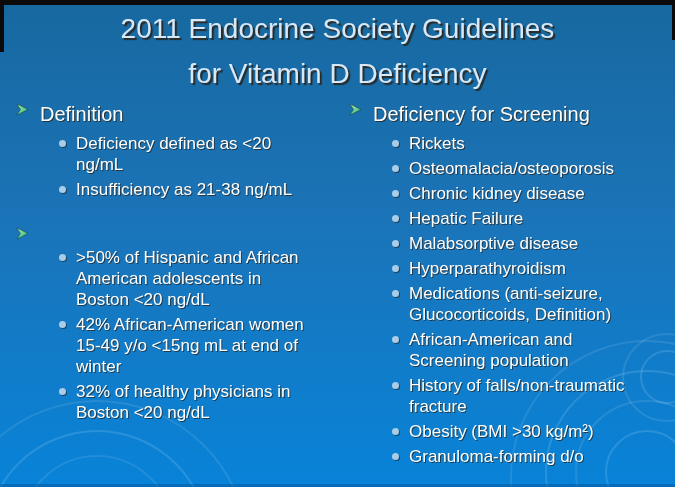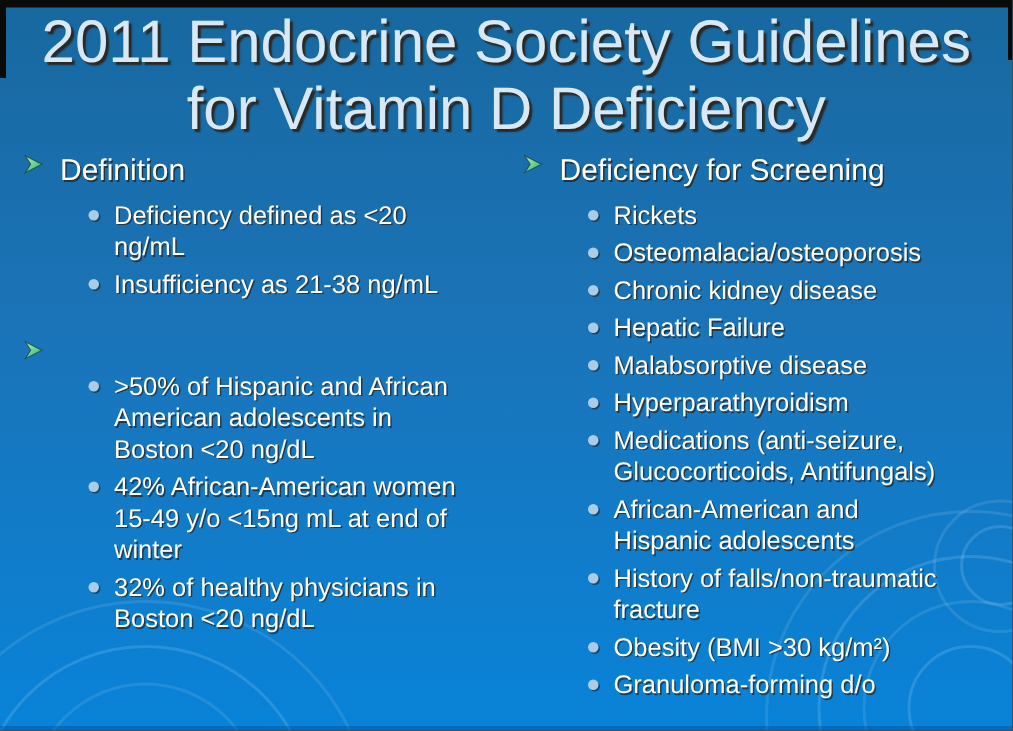--- a/index.html
+++ b/index.html
@@ -19,21 +19,21 @@
 
   
   .ripple { position:absolute; border-radius:50%; border:2px solid rgba(165,215,250,0.20); }
   .ripple.faint { border-color: rgba(255,255,255,0.10); }
 
   .title {
     position: relative;
     padding-top: 6px;
     text-align: center;
     color: #d8e8f7;
-    font-size: 40px;
+    font-size: 28px;
     line-height: 45px;
     font-weight: 400;
     text-shadow: 2px 2px 1px rgba(45,30,15,0.85);
     letter-spacing: 0px;
   }
 
   .columns {
     position: absolute;
     top: 102px;
     left: 0;
@@ -204,26 +204,26 @@
             <span class="dot"></span>
             <span class="item-text">Malabsorptive disease</span>
           </li>
           <li class="item">
             <span class="dot"></span>
             <span class="item-text">Hyperparathyroidism</span>
           </li>
           <li class="item">
             <span class="dot"></span>
             <span class="item-text">Medications (anti-seizure,
-Glucocorticoids, Antifungals)</span>
+Glucocorticoids, Definition)</span>
           </li>
           <li class="item">
             <span class="dot"></span>
             <span class="item-text">African-American and
-Hispanic adolescents</span>
+Screening population</span>
           </li>
           <li class="item">
             <span class="dot"></span>
             <span class="item-text">History of falls/non-traumatic
 fracture</span>
           </li>
           <li class="item">
             <span class="dot"></span>
             <span class="item-text">Obesity (BMI &gt;30 kg/m²)</span>
           </li>

